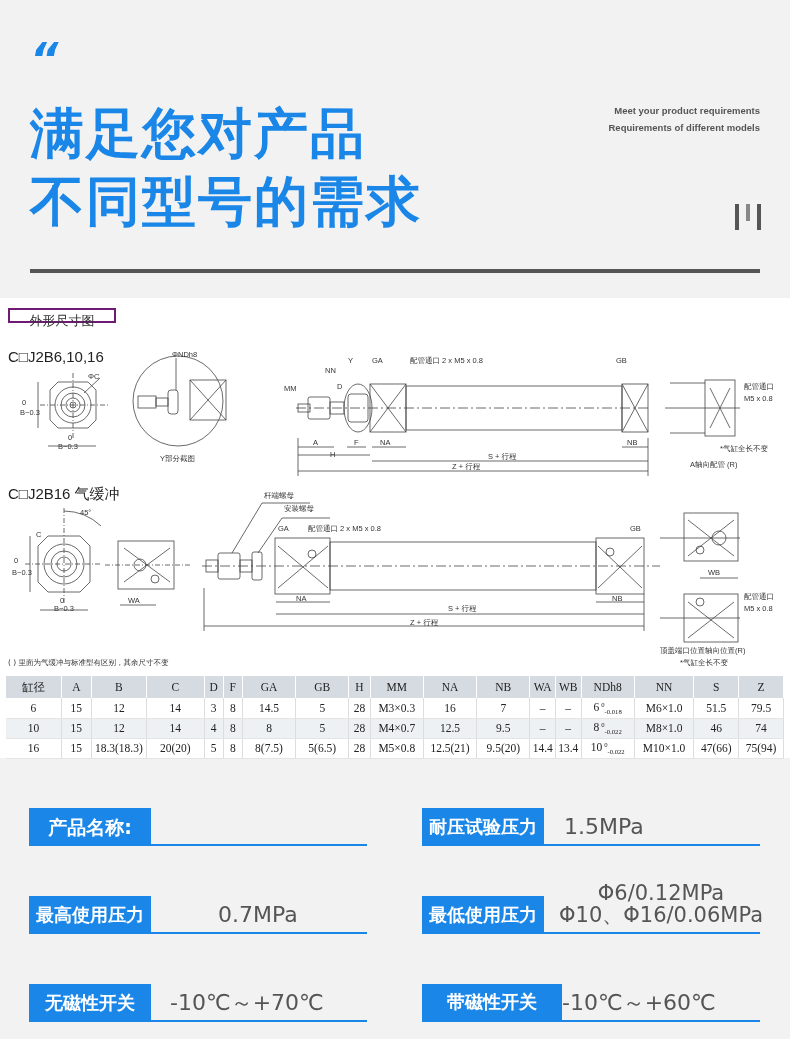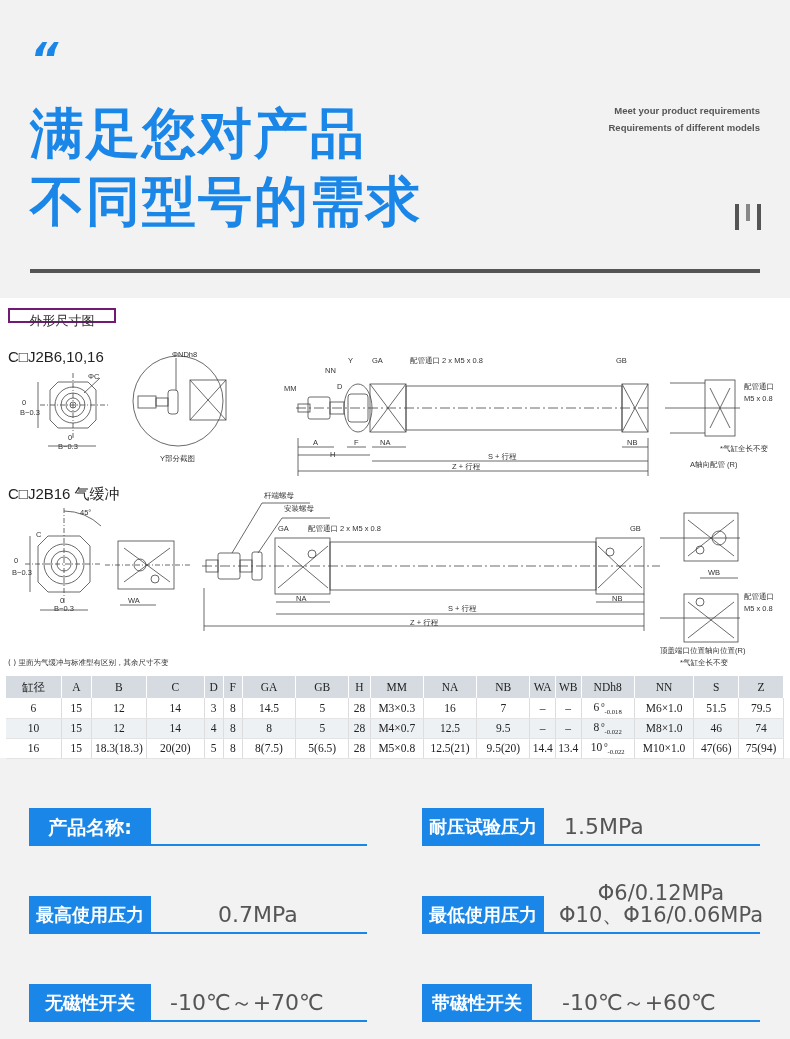--- a/index.html
+++ b/index.html
@@ -348,15 +348,15 @@
   </div>
 </div>
 
 <div class="spec" style="left:29px;top:984px;width:338px;">
   <div class="line" style="left:0;width:338px;"></div>
   <div class="label" style="width:122px;">无磁性开关</div>
   <div class="value" style="left:141px;">-10℃～+70℃</div>
 </div>
 <div class="spec" style="left:422px;top:984px;width:338px;">
   <div class="line" style="left:0;width:338px;"></div>
-  <div class="label" style="width:110px;">带磁性开关</div>
+  <div class="label" style="width:140px;font-family:Liberation Mono, monospace;">带磁性开关</div>
   <div class="value" style="left:140px;">-10℃～+60℃</div>
 </div>
 
 </body></html>

